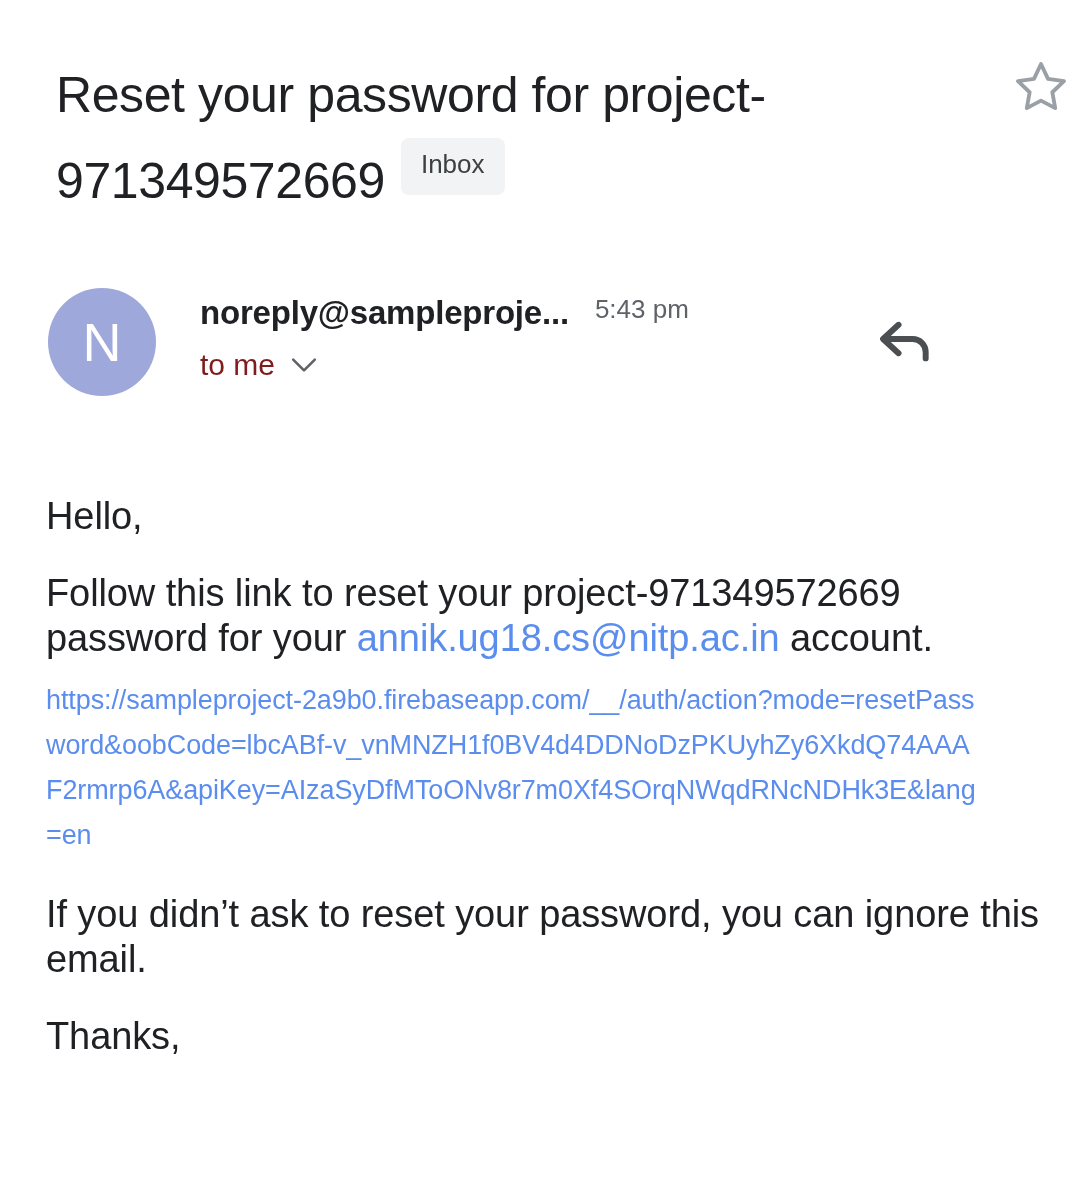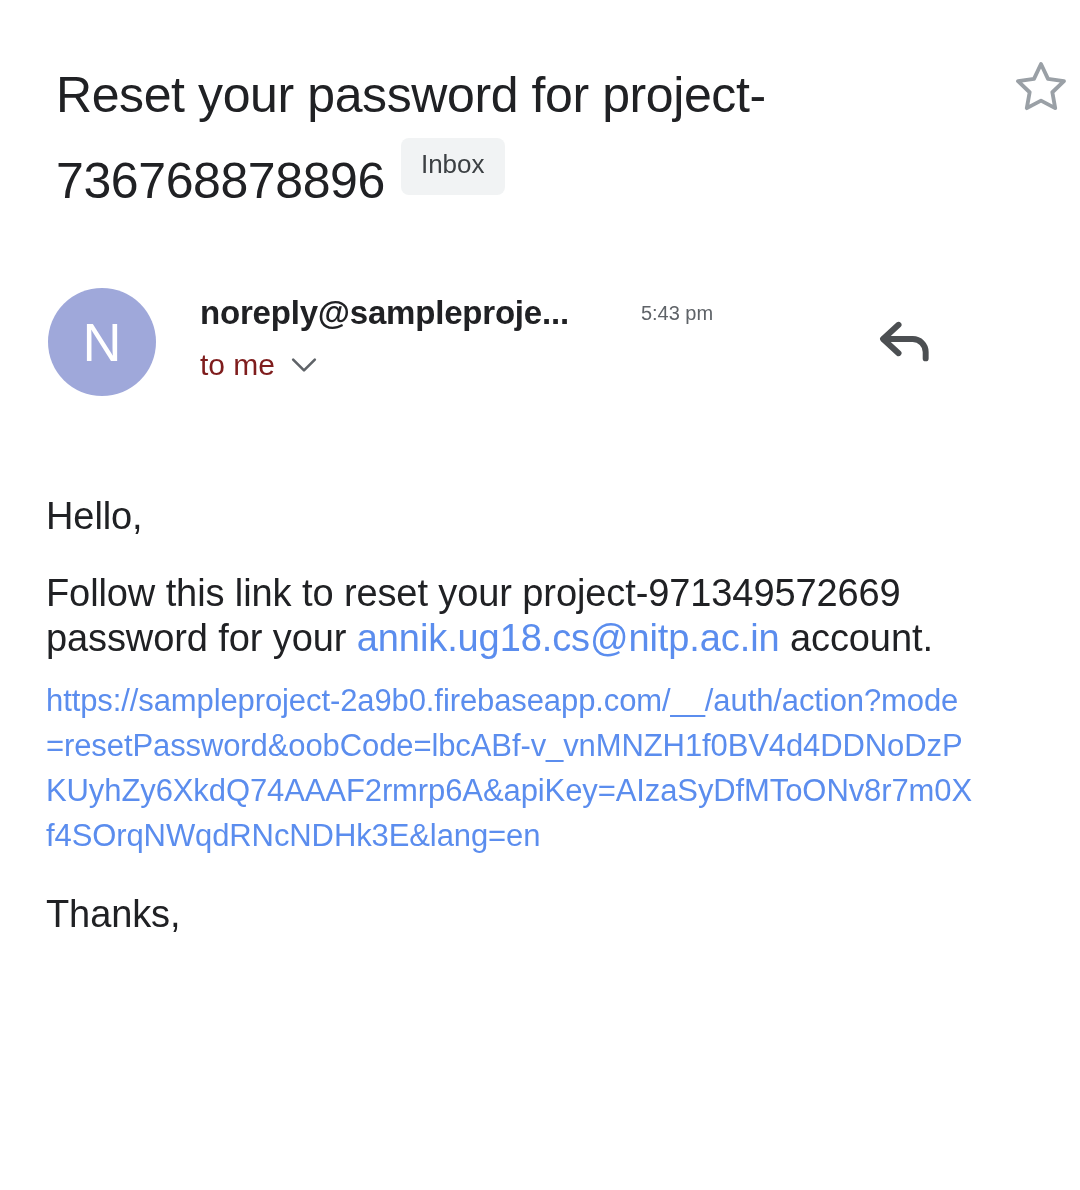--- a/index.html
+++ b/index.html
@@ -90,32 +90,31 @@
     justify-content: center;
     line-height: 1;
   }
   .sender-meta {
     position: absolute;
     left: 152px;
     top: 6px;
   }
   .sender-line1 {
     display: flex;
-    align-items: center;
-    gap: 46px;
+    align-items: flex-start;
   }
   .sender-name {
     font-size: 33px;
     font-weight: 700;
     color: #202124;
     letter-spacing: -0.2px;
     white-space: nowrap;
   }
   .sender-time {
-    font-size: 20px;
+    font-size: 26px;
     color: #5f6368;
     margin-left: 26px;
     white-space: nowrap;
   }
   .sender-line2 {
     margin-top: 16px;
     display: flex;
     align-items: center;
   }
   .to-me {
@@ -165,37 +164,37 @@
     color: #202124;
     margin: 0 0 32px 0;
     letter-spacing: -0.1px;
   }
   .para.tight { margin-bottom: 17px; }
   .link {
     color: #5b8dee;
     text-decoration: none;
   }
   .url-para {
-    font-size: 31px;
+    font-size: 27px;
     line-height: 45px;
     color: #5b8dee;
     margin: 0 0 34px 0;
     word-break: break-all;
     max-width: 930px;
     letter-spacing: -0.1px;
   }
 </style>
 </head>
 <body>
 
 <div class="screen">
 
   <div class="subject-row">
     <div class="subject-block">
-      <span class="subject-text">Reset your password for project-736768878896</span><span class="inbox-chip">Inbox</span>
+      <span class="subject-text">Reset your password for project-971349572669</span><span class="inbox-chip">Inbox</span>
     </div>
   </div>
 
   <span class="star-icon">
     <svg viewBox="0 0 24 24" width="58" height="58" aria-hidden="true">
       <path d="M12 2.5l2.9 6.15 6.6.92-4.8 4.6 1.17 6.58L12 17.62 6.13 20.75 7.3 14.17 2.5 9.57l6.6-.92z" fill="none" stroke="#9aa0a6" stroke-width="1.6" stroke-linejoin="round"></path>
     </svg>
   </span>
 
   <div class="sender-row">
@@ -230,17 +229,18 @@
     </span>
   </div>
 
   <div class="body-wrap">
     <p class="para">Hello,</p>
 
     <p class="para tight"><span>Follow this link to reset your project-971349572669 password for your </span><a class="link" href="#">annik.ug18.cs@nitp.ac.in</a><span> account.</span></p>
 
     <p class="url-para">https://sampleproject-2a9b0.firebaseapp.com/__/auth/action?mode=resetPassword&amp;oobCode=lbcABf-v_vnMNZH1f0BV4d4DDNoDzPKUyhZy6XkdQ74AAAF2rmrp6A&amp;apiKey=AIzaSyDfMToONv8r7m0Xf4SOrqNWqdRNcNDHk3E&amp;lang=en</p>
 
+    <p class="para">If you didn’t ask to reset your password, you can ignore this email.</p>
 
     <p class="para">Thanks,</p>
   </div>
 
 </div>
 
 </body></html>

